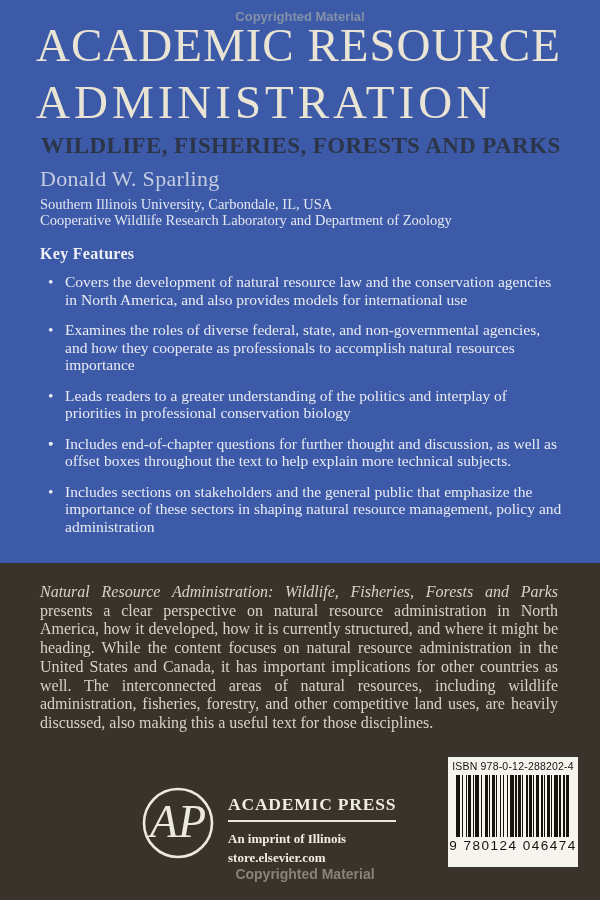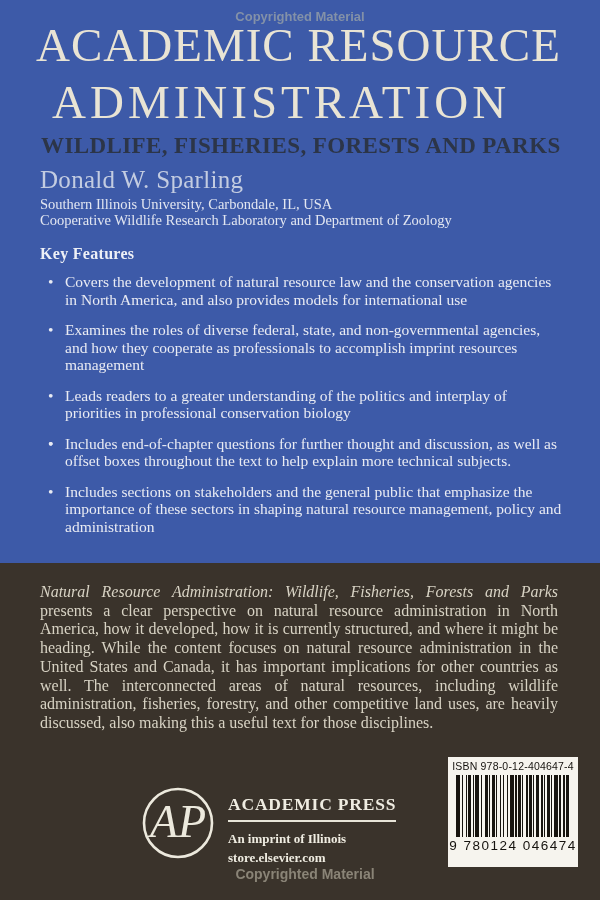--- a/index.html
+++ b/index.html
@@ -13,28 +13,28 @@
   .top-copyright{
     position:absolute;top:9px;left:0;width:600px;text-align:center;
     font-family:"Liberation Sans",sans-serif;font-weight:bold;
     font-size:13px;color:#8391a8;
   }
   .title{
     position:absolute;top:17px;left:36px;width:540px;
     color:#e9e4d4;font-size:47px;line-height:57px;font-weight:normal;margin:0;
   }
   .title .t-line1{display:block;letter-spacing:1px;}
-  .title .t-line2{display:block;letter-spacing:4px;margin-left:16px;}
+  .title .t-line2{display:block;letter-spacing:4px;}
   .subtitle{
     position:absolute;top:133px;left:41px;width:540px;
     color:#2c3548;font-size:23px;font-weight:bold;letter-spacing:0.4px;
   }
   .author{
     position:absolute;top:166px;left:40px;
-    color:#c3cce1;font-size:25px;letter-spacing:0.3px;
+    color:#c3cce1;font-size:22px;letter-spacing:0.3px;
   }
   .affiliation{
     position:absolute;top:197px;left:40px;width:540px;
     color:#e2e6f1;font-size:14.5px;line-height:15.5px;
   }
   .key-features-heading{
     position:absolute;top:245px;left:40px;
     color:#eef0f6;font-size:16px;font-weight:bold;letter-spacing:0.3px;text-align:center;
   }
   .key-features-list{
@@ -110,21 +110,21 @@
 
   <div class="affiliation">
     <div>Southern Illinois University, Carbondale, IL, USA</div>
     <div>Cooperative Wildlife Research Laboratory and Department of Zoology</div>
   </div>
 
   <div class="key-features-heading">Key Features</div>
 
   <ul class="key-features-list">
       <li><span class="marker">•</span><span>Covers the development of natural resource law and the conservation agencies in North America, and also provides models for international use</span></li>
-      <li><span class="marker">•</span><span>Examines the roles of diverse federal, state, and non-governmental agencies, and how they cooperate as professionals to accomplish imprint resources management</span></li>
+      <li><span class="marker">•</span><span>Examines the roles of diverse federal, state, and non-governmental agencies, and how they cooperate as professionals to accomplish natural resources importance</span></li>
       <li><span class="marker">•</span><span>Leads readers to a greater understanding of the politics and interplay of priorities in professional conservation biology</span></li>
       <li><span class="marker">•</span></li>
       <li><span class="marker">•</span><span>Includes end-of-chapter questions for further thought and discussion, as well as offset boxes throughout the text to help explain more technical subjects.</span></li>
       <li><span class="marker">•</span><span>Includes sections on stakeholders and the general public that emphasize the importance of these sectors in shaping natural resource management, policy and administration</span></li>
     </ul>
 </div>
 
 <div class="cover-bottom">
   <div class="description">
     <span class="lead-italic">Natural Resource Administration: Wildlife, Fisheries, Forests and Parks</span><span> presents a clear perspective on natural resource administration in North America, how it developed, how it is currently structured, and where it might be heading. While the content focuses on natural resource administration in the United States and Canada, it has important implications for other countries as well. The interconnected areas of natural resources, including wildlife administration, fisheries, forestry, and other competitive land uses, are heavily discussed, also making this a useful text for those disciplines.</span>
@@ -140,21 +140,21 @@
 
   <div class="academic-block">
     <span class="academic-name">ACADEMIC PRESS</span>
     <div class="academic-imprint">An imprint of Illinois</div>
     <div class="academic-site">store.elsevier.com</div>
   </div>
 
   <div class="bottom-copyright">Copyrighted Material</div>
 
   <div class="barcode-box">
-    <div class="isbn-label">ISBN 978-0-12-404647-4</div>
+    <div class="isbn-label">ISBN 978-0-12-288202-4</div>
     <div class="barcode-bars">
         <div style="flex-grow: 3; background: rgb(23, 20, 15);"></div>
         <div style="flex-grow: 1; background: transparent;"></div>
         <div style="flex-grow: 1; background: rgb(23, 20, 15);"></div>
         <div style="flex-grow: 2; background: transparent;"></div>
         <div style="flex-grow: 1; background: rgb(23, 20, 15);"></div>
         <div style="flex-grow: 1; background: transparent;"></div>
         <div style="flex-grow: 2; background: rgb(23, 20, 15);"></div>
         <div style="flex-grow: 1; background: transparent;"></div>
         <div style="flex-grow: 1; background: rgb(23, 20, 15);"></div>

